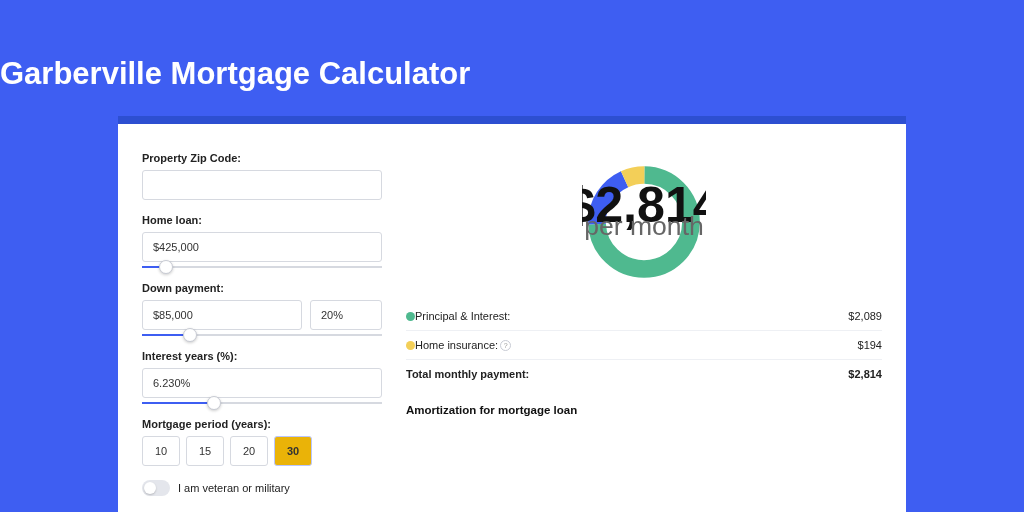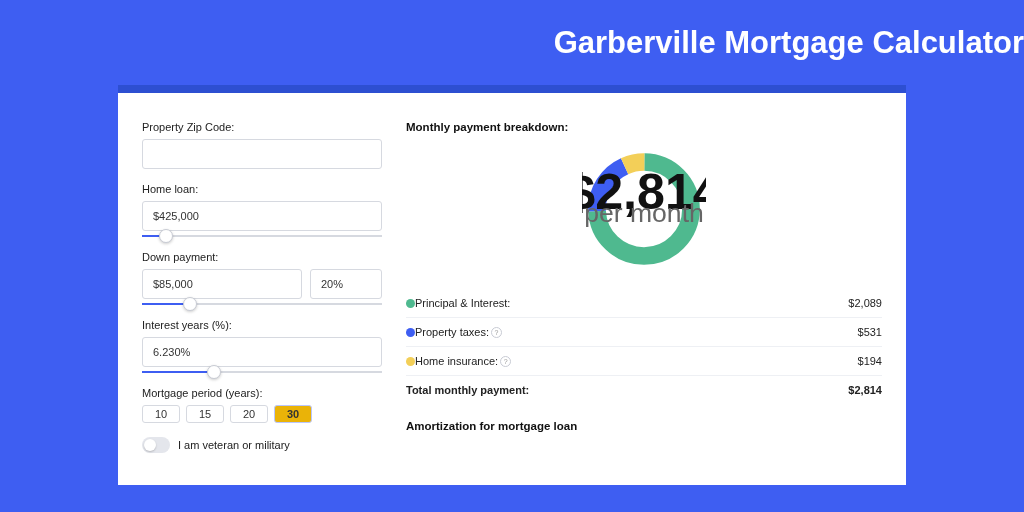--- a/index.html
+++ b/index.html
@@ -1,32 +1,32 @@
 <!DOCTYPE html>
 <html><head>
 <meta charset="utf-8">
 <style>
 *{box-sizing:border-box;margin:0;padding:0;font-family:-apple-system,BlinkMacSystemFont,"Segoe UI",Arial,sans-serif}
 body{background:#3e5ef2;width:1024px;height:512px;overflow:hidden}
-.page-title{color:#fff;font-size:31px;font-weight:700;text-align:right;padding:25px 0 24px}
+.page-title{color:#fff;font-size:31px;font-weight:700;text-align:left;padding:56px 0 24px}
 .panel{background:#fff;margin:0 auto;width:788px;height:400px;padding:28px 24px;display:flex;gap:24px;border-top:8px solid #2d4fd1}
 .left{width:240px;flex-shrink:0}
 .right{flex:1}
-.label{font-size:11px;color:#222;margin-bottom:6px;font-weight:400}
+.label{font-size:11px;color:#222;margin-bottom:6px;font-weight:700}
 .label-bold{font-size:11.5px;color:#111;font-weight:700;margin-bottom:14px}
 .field{width:100%;height:30px;border:1px solid #d6d9e0;border-radius:3px;padding:0 10px;font-size:11px;color:#333;background:#fff}
 .section{margin-bottom:14px}
 .slider-track{height:2px;background:#d6d9e0;position:relative;margin-top:4px}
 .slider-fill{position:absolute;left:0;top:0;height:100%;background:#3e5ef2}
 .slider-thumb{position:absolute;top:-6px;width:14px;height:14px;border-radius:50%;background:#fff;border:1px solid #c8cbd4;box-shadow:0 1px 3px rgba(0,0,0,.2);transform:translateX(-50%)}
 .dp-row{display:flex;gap:8px}
 .dp-amount{flex:1}
 .dp-pct{width:72px}
 .period-row{display:flex;gap:6px}
-.period-btn{width:38px;height:18px;border:1px solid #d6d9e0;border-radius:3px;background:#fff;font-size:11px;color:#333;cursor:pointer}
+.period-btn{width:38px;height:30px;border:1px solid #d6d9e0;border-radius:3px;background:#fff;font-size:11px;color:#333;cursor:pointer}
 .period-btn.active{background:#eab308;border-color:#b9c6ff;font-weight:700}
 .toggle-row{display:flex;align-items:center;gap:8px;margin-top:12px}
 .toggle{width:28px;height:16px;border-radius:8px;background:#e4e6ec;position:relative;cursor:pointer}
 .toggle-knob{position:absolute;left:2px;top:2px;width:12px;height:12px;border-radius:50%;background:#fff;box-shadow:0 1px 2px rgba(0,0,0,.2)}
 .toggle-label{font-size:11px;color:#222}
 .donut-wrap{display:flex;justify-content:center;margin:8px 0 18px}
 .donut-center{font-size:17px;font-weight:700;fill:#111}
 .donut-sub{font-size:9px;fill:#666}
 .legend-row{display:flex;align-items:center;justify-content:space-between;padding:8px 0;border-bottom:1px solid #eef0f4;font-size:11px}
 .legend-left{display:flex;align-items:center;gap:0}
@@ -94,48 +94,39 @@
     <div class="toggle-row">
       <div class="toggle">
         <div class="toggle-knob"></div>
       </div>
       <span class="toggle-label">I am veteran or military</span>
     </div>
 
   </div>
 
   <div class="right">
-    <div class="label-bold">Monthly payment breakdown:</div>
 
     <div class="donut-wrap">
       <svg width="124" height="124" viewBox="0 0 42 42">
         <circle cx="21" cy="21" r="15.915" fill="none" stroke="#4fb98f" stroke-width="6" stroke-dasharray="74.2 25.8" stroke-dashoffset="25"></circle>
         <circle cx="21" cy="21" r="15.915" fill="none" stroke="#3e5ef2" stroke-width="6" stroke-dasharray="18.9 81.1" stroke-dashoffset="50.8"></circle>
         <circle cx="21" cy="21" r="15.915" fill="none" stroke="#f3cf58" stroke-width="6" stroke-dasharray="6.9 93.1" stroke-dashoffset="31.9"></circle>
         <text x="21" y="21" text-anchor="middle" class="donut-center" font-size="6">$2,814</text>
         <text x="21" y="25.5" text-anchor="middle" class="donut-sub" font-size="2.8">per month</text>
       </svg>
     </div>
 
     <div class="legend-row">
       <div class="legend-left">
         <span class="legdot" style="background:#4fb98f"></span>
         <span class="legname">Principal &amp; Interest:</span>
       </div>
       <span class="legval">$2,089</span>
     </div>
 
-    <div class="legend-row">
-      <div class="legend-left">
-        <span class="legdot" style="background:#3e5ef2"></span>
-        <span class="legname">Property taxes:</span>
-        <span class="info-icon">?</span>
-      </div>
-      <span class="legval">$531</span>
-    </div>
 
     <div class="legend-row">
       <div class="legend-left">
         <span class="legdot" style="background:#f3cf58"></span>
         <span class="legname">Home insurance:</span>
         <span class="info-icon">?</span>
       </div>
       <span class="legval">$194</span>
     </div>
 

